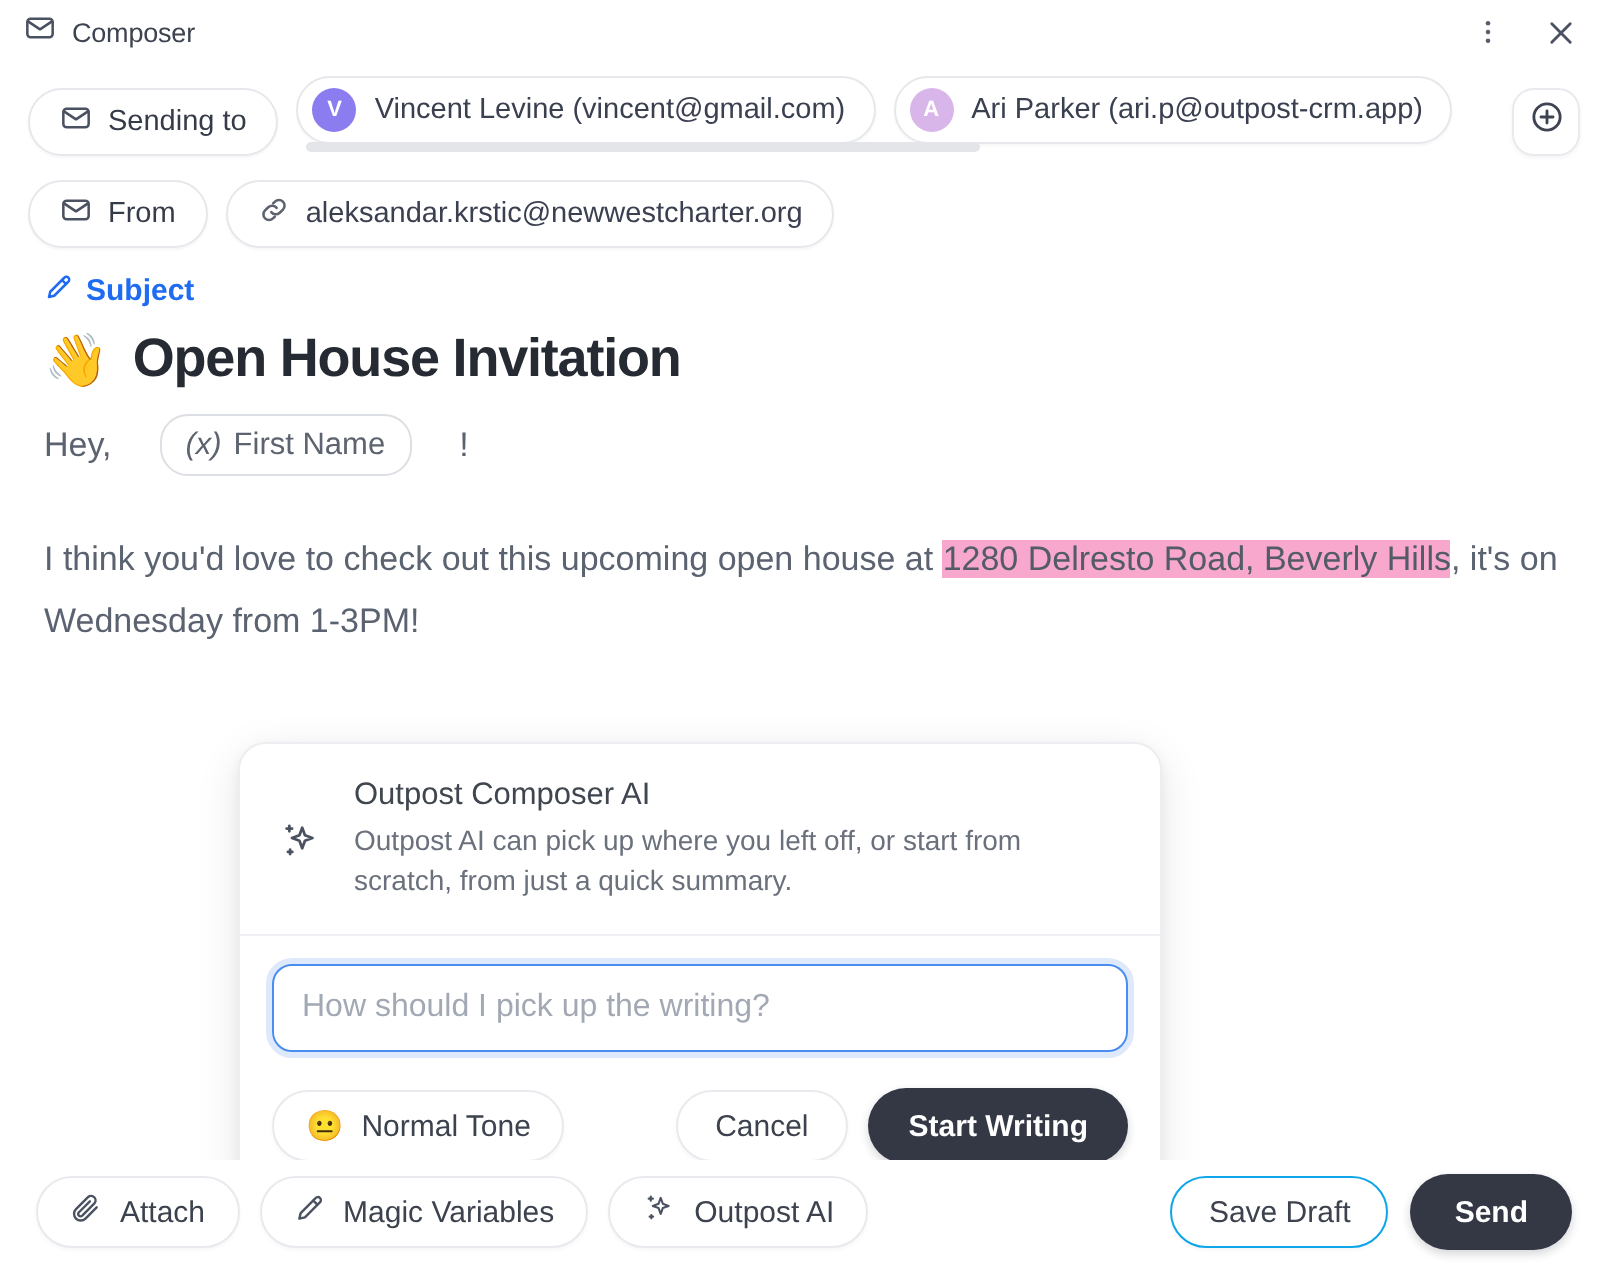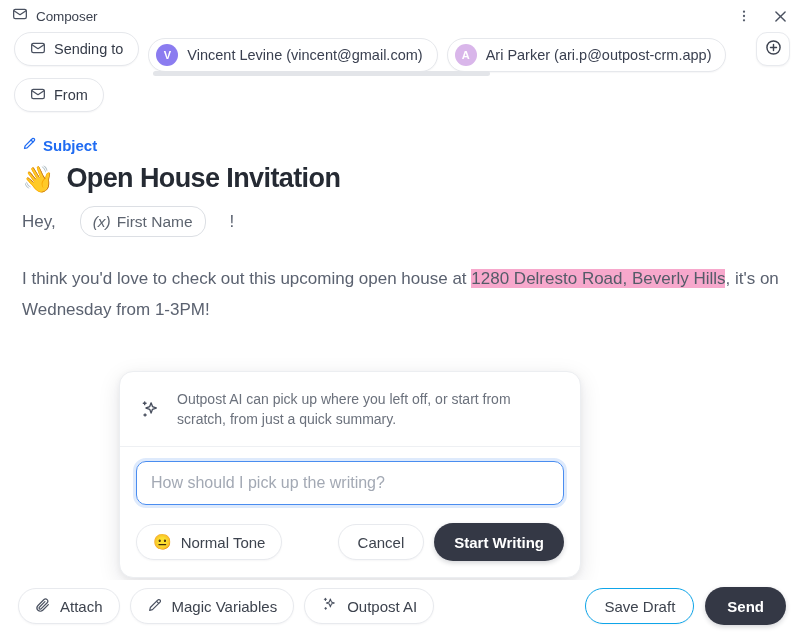--- a/index.html
+++ b/index.html
@@ -42,21 +42,21 @@
   .tb-btn {
     width: 20px; height: 20px;
     display: flex; align-items: center; justify-content: center;
     cursor: pointer;
   }
 
   
   .rowzone { padding: 0 14px; }
   .reciprow {
     display: flex;
-    align-items: flex-start;
+    align-items: flex-end;
     gap: 9px;
     height: 46px;
   }
   .chip {
     display: inline-flex;
     align-items: center;
     gap: 8px;
     border: 1px solid #e6e8ec;
     border-radius: 18px;
     background: #fff;
@@ -407,20 +407,29 @@
   <div class="reciprow">
     <div class="chip label-chip chip-static">
       <span>
         <svg width="16" height="16" viewBox="0 0 24 24" fill="none" stroke="#4a5160" stroke-width="1.9" stroke-linecap="round" stroke-linejoin="round">
           <rect x="2.5" y="5" width="19" height="14" rx="2.5"></rect>
             <path d="M3 7l9 6 9-6"></path>
         </svg>
       </span>
       <span>From</span>
     </div>
+    <div class="chip">
+      <span>
+        <svg width="16" height="16" viewBox="0 0 24 24" fill="none" stroke="#5c636f" stroke-width="1.9" stroke-linecap="round" stroke-linejoin="round">
+          <path d="M10 13.6a4.2 4.2 0 006.3.45l2.4-2.4a4.2 4.2 0 10-5.95-5.95l-1.4 1.4"></path>
+          <path d="M14 10.4a4.2 4.2 0 00-6.3-.45l-2.4 2.4a4.2 4.2 0 105.95 5.95l1.38-1.38"></path>
+        </svg>
+      </span>
+      <span>aleksandar.krstic@newwestcharter.org</span>
+    </div>
   </div>
 </div>
 
 <div class="subject-label">
   <span>
     <svg width="15" height="15" viewBox="0 0 24 24" fill="none" stroke="#1f6bf2" stroke-width="2" stroke-linecap="round" stroke-linejoin="round">
       <path d="M4 20l4.2-1 11-11a2.3 2.3 0 10-3.2-3.2l-11 11z"></path>
         <path d="M14.5 6.5l3 3"></path>
     </svg>
   </span>
@@ -450,20 +459,21 @@
 <div class="ai-card">
   <div class="ai-head">
     <div class="sparkle-box">
       <svg width="22" height="22" viewBox="0 0 24 24" fill="none" stroke="#4a5160" stroke-width="1.5" stroke-linejoin="round">
         <path d="M13.2 4.2l1.5 4.1 4.1 1.5-4.1 1.5-1.5 4.1-1.5-4.1-4.1-1.5 4.1-1.5z"></path>
         <path d="M6.2 3.2v3M4.7 4.7h3" stroke-linecap="round"></path>
         <path d="M6.6 16.2v2.4M5.4 17.4h2.4" stroke-linecap="round"></path>
       </svg>
     </div>
     <div>
+      <div class="ai-title">Outpost Composer AI</div>
       <div class="ai-desc">Outpost AI can pick up where you left off, or start from scratch, from just a quick summary.</div>
     </div>
   </div>
   <div class="ai-body">
     <input class="ai-input" type="text" placeholder="How should I pick up the writing?" style="">
     <div class="ai-actions">
       <div class="tone-btn">
         <span>😐</span>
         <span>Normal Tone</span>
       </div>

